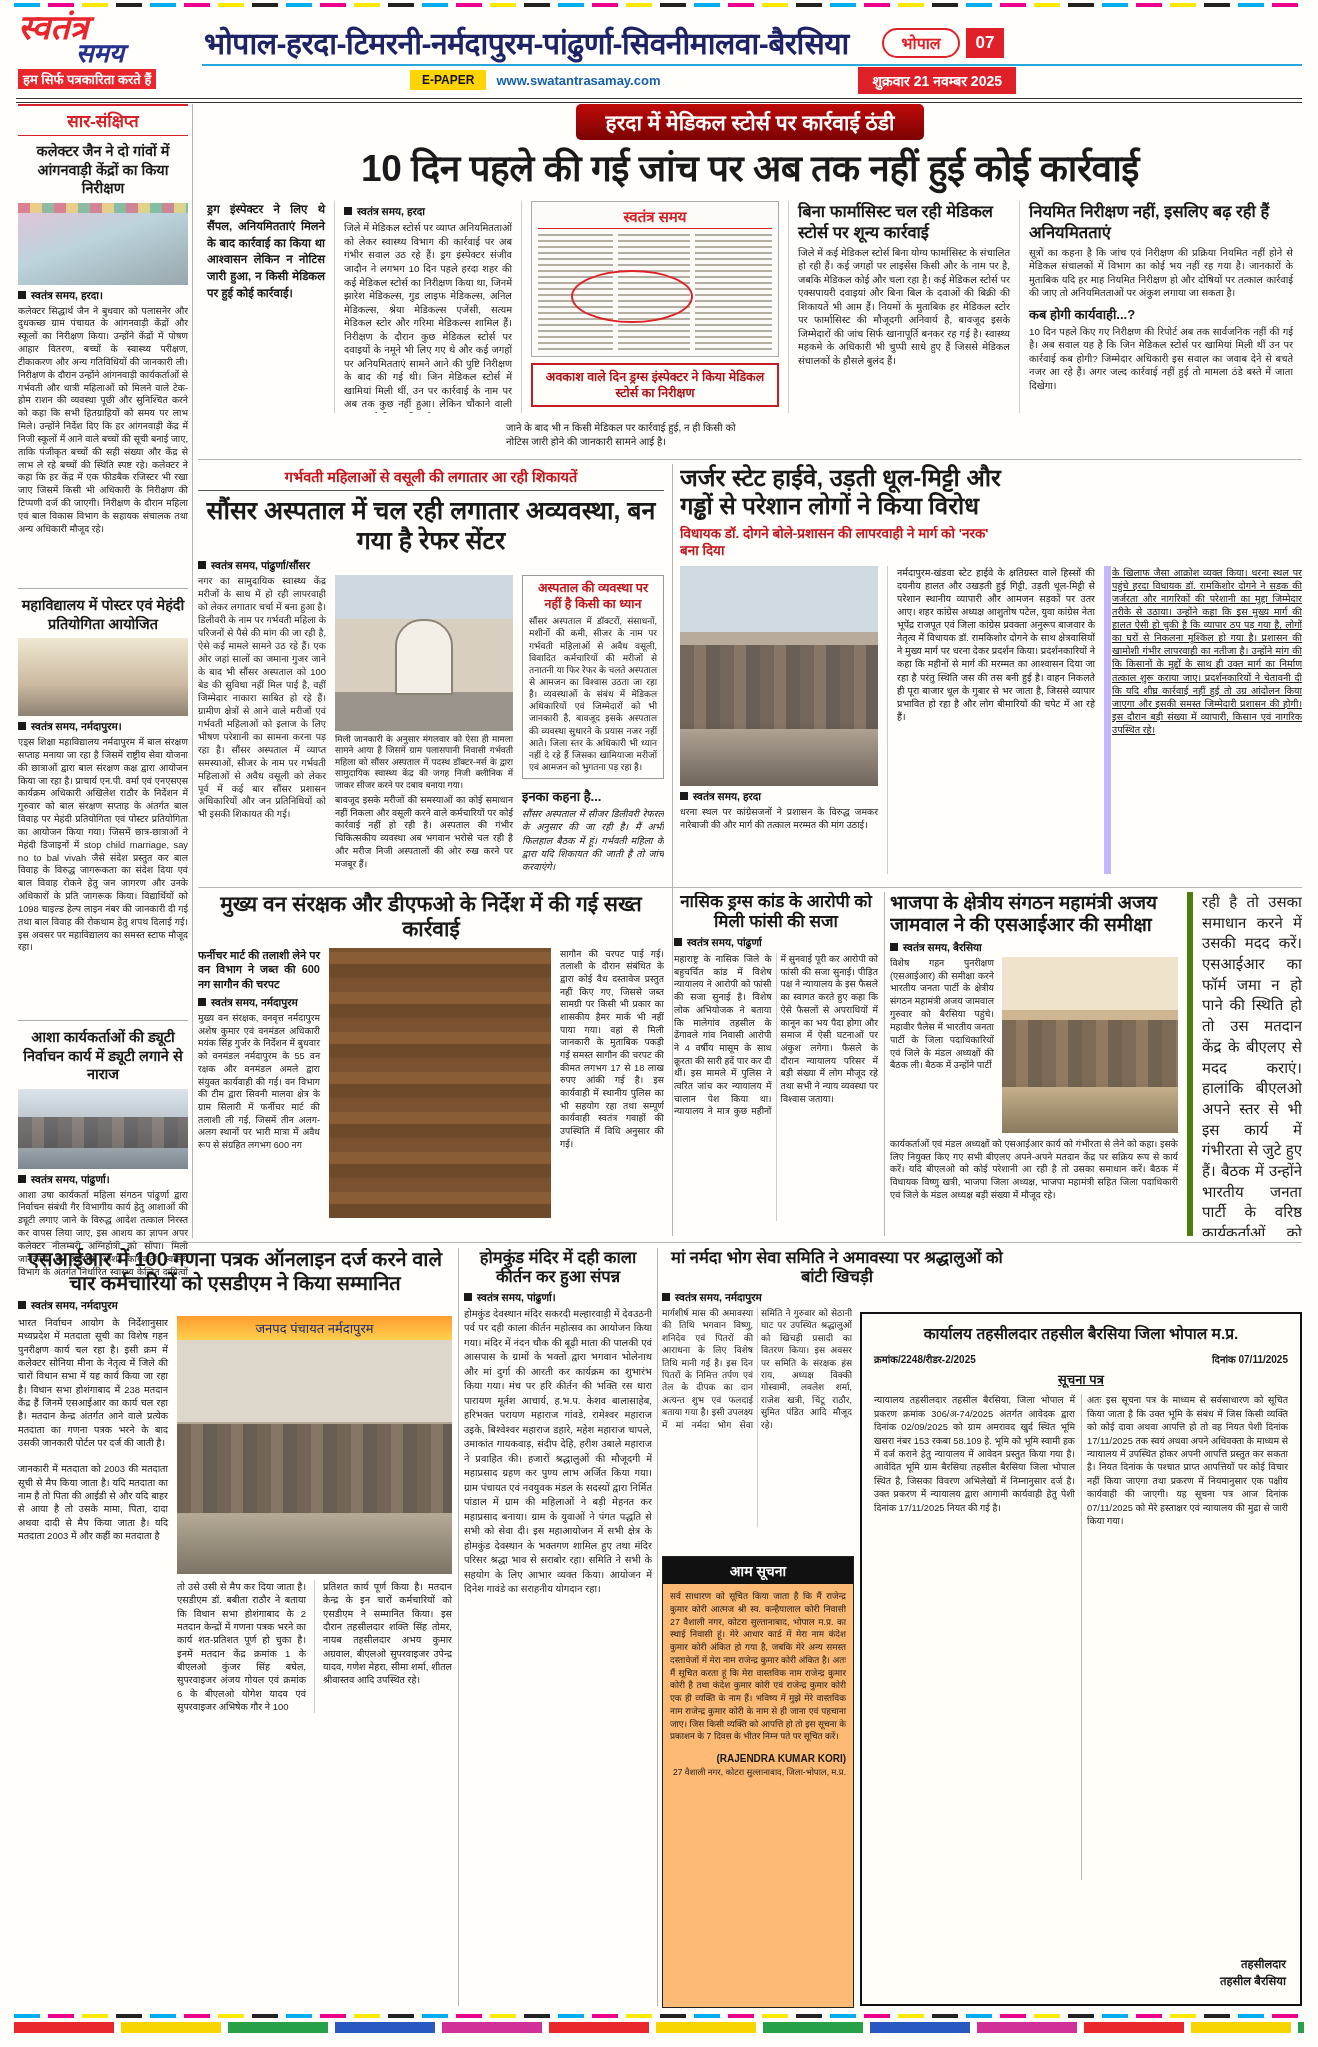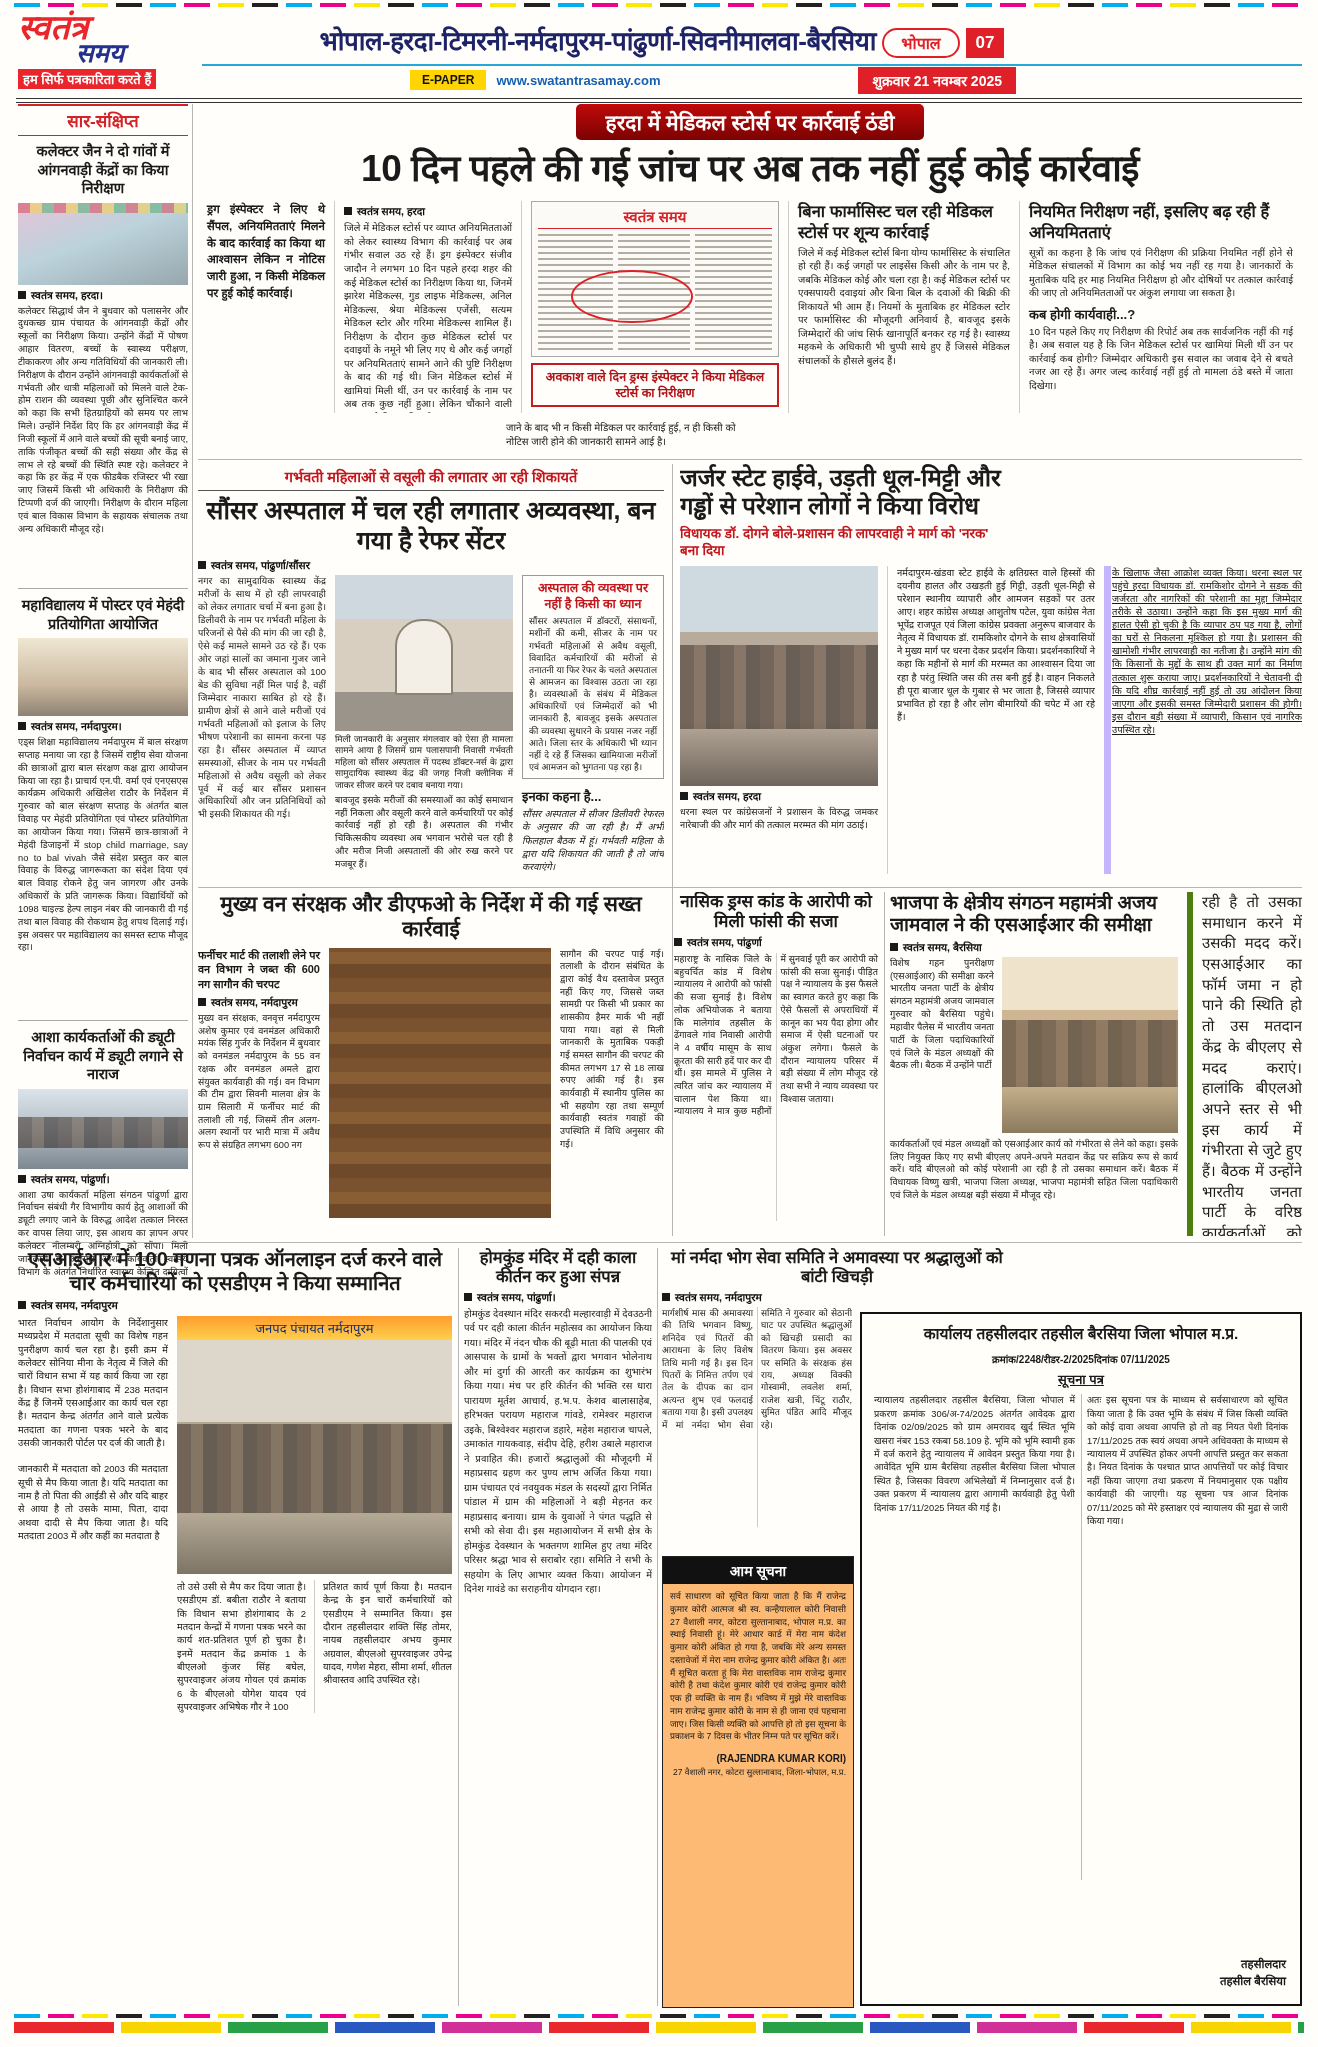--- a/index.html
+++ b/index.html
@@ -16,21 +16,21 @@
     background:repeating-linear-gradient(90deg,#00aeef 0 26px,#fff 26px 34px,#ec008c 34px 60px,#fff 60px 68px,#ffe800 68px 94px,#fff 94px 102px,#222 102px 128px,#fff 128px 136px);}
   .rainbow{top:2022px;left:14px;width:1290px;height:11px;
     background:repeating-linear-gradient(90deg,#e8282c 0 100px,#fff 100px 107px,#f8d400 107px 207px,#fff 207px 214px,#28a048 214px 314px,#fff 314px 321px,#2858c0 321px 421px,#fff 421px 428px,#d03098 428px 528px,#fff 528px 535px);}
 
   
   #masthead{top:8px;left:16px;width:1286px;height:88px;}
   .logo{position:absolute;left:2px;top:2px;width:168px;height:82px;}
   .logo-top{font-size:34px;font-weight:800;font-style:italic;color:#e8262c;line-height:1;}
   .logo-bottom{font-size:26px;font-weight:800;font-style:italic;color:#24318f;line-height:1;margin:-4px 0 0 58px;}
   .logo-tag{display:inline-block;margin-top:3px;background:#e8262c;color:#fff;font-size:13px;font-weight:bold;padding:1px 5px;}
-  .cities{position:absolute;left:188px;top:14px;width:672px;font-size:26px;font-weight:800;color:#1d2366;letter-spacing:-.5px;white-space:nowrap;text-align:right;}
+  .cities{position:absolute;left:188px;top:14px;width:672px;font-size:30px;font-weight:800;color:#1d2366;letter-spacing:-.5px;white-space:nowrap;}
   .edition{position:absolute;left:866px;top:20px;width:74px;height:26px;border:2.5px solid #e02028;border-radius:18px;
     color:#e02028;font-weight:800;font-size:16px;display:flex;align-items:center;justify-content:center;}
   .pageno{position:absolute;left:950px;top:20px;width:38px;height:30px;background:#e02028;color:#fff;font-weight:800;font-size:17px;
     display:flex;align-items:center;justify-content:center;}
   .subrow{position:absolute;left:186px;top:56px;width:1100px;height:28px;border-top:2px solid #28a8d8;display:flex;align-items:center;}
   .epaper{margin-left:208px;background:#ffd400;color:#111;font-weight:800;font-size:12px;padding:3px 12px;}
   .website{margin-left:10px;color:#1560b0;font-weight:800;font-size:13px;}
   .datebox{margin-left:auto;margin-right:286px;background:#e02028;color:#fff;font-weight:800;font-size:14px;padding:4px 14px;}
   .headrule{top:98px;left:16px;width:1286px;height:3px;border-top:1.5px solid #333;border-bottom:1px solid #333;}
 
@@ -154,21 +154,21 @@
   .nr-body{width:190px;column-count:2;column-gap:8px;column-rule:1px solid #ccc;font-size:9px;line-height:1.38;height:220px;overflow:hidden;}
 
   #aam{left:662px;top:1556px;width:190px;height:450px;border:1px solid #222;background:#fdba74;}
   .aam-title{background:#111;color:#fff;font-weight:800;font-size:14px;text-align:center;padding:4px 0;}
   .aam-body{font-size:8.8px;line-height:1.45;padding:6px 7px;}
   .aam-sign{font-weight:800;font-size:10px;text-align:right;padding:4px 7px 0;}
   .aam-addr{font-size:8.5px;text-align:right;padding:2px 7px;}
 
   #tehsil{left:860px;top:1312px;width:442px;height:694px;border:2px solid #111;background:#fffef8;padding:10px 12px;box-sizing:border-box;}
   .th-title{font-weight:800;font-size:15.5px;text-align:center;line-height:1.3;}
-  .th-refs{display:flex;justify-content:center;font-weight:bold;font-size:10px;margin:8px 0 4px;}
+  .th-refs{display:flex;justify-content:space-between;font-weight:bold;font-size:10px;margin:8px 0 4px;}
   .th-sub{font-weight:800;font-size:13px;text-align:center;text-decoration:underline;margin-bottom:6px;}
   .th-cols{column-count:2;column-gap:12px;column-rule:1px solid #bbb;font-size:9.3px;line-height:1.45;text-align:justify;height:486px;overflow:hidden;}
   .th-cols p{margin:0 0 7px;}
   .th-sign{position:absolute;right:14px;bottom:14px;text-align:right;font-weight:800;font-size:11.5px;line-height:1.5;}
 </style>
 </head>
 <body>
 
 <div class="page">
 

